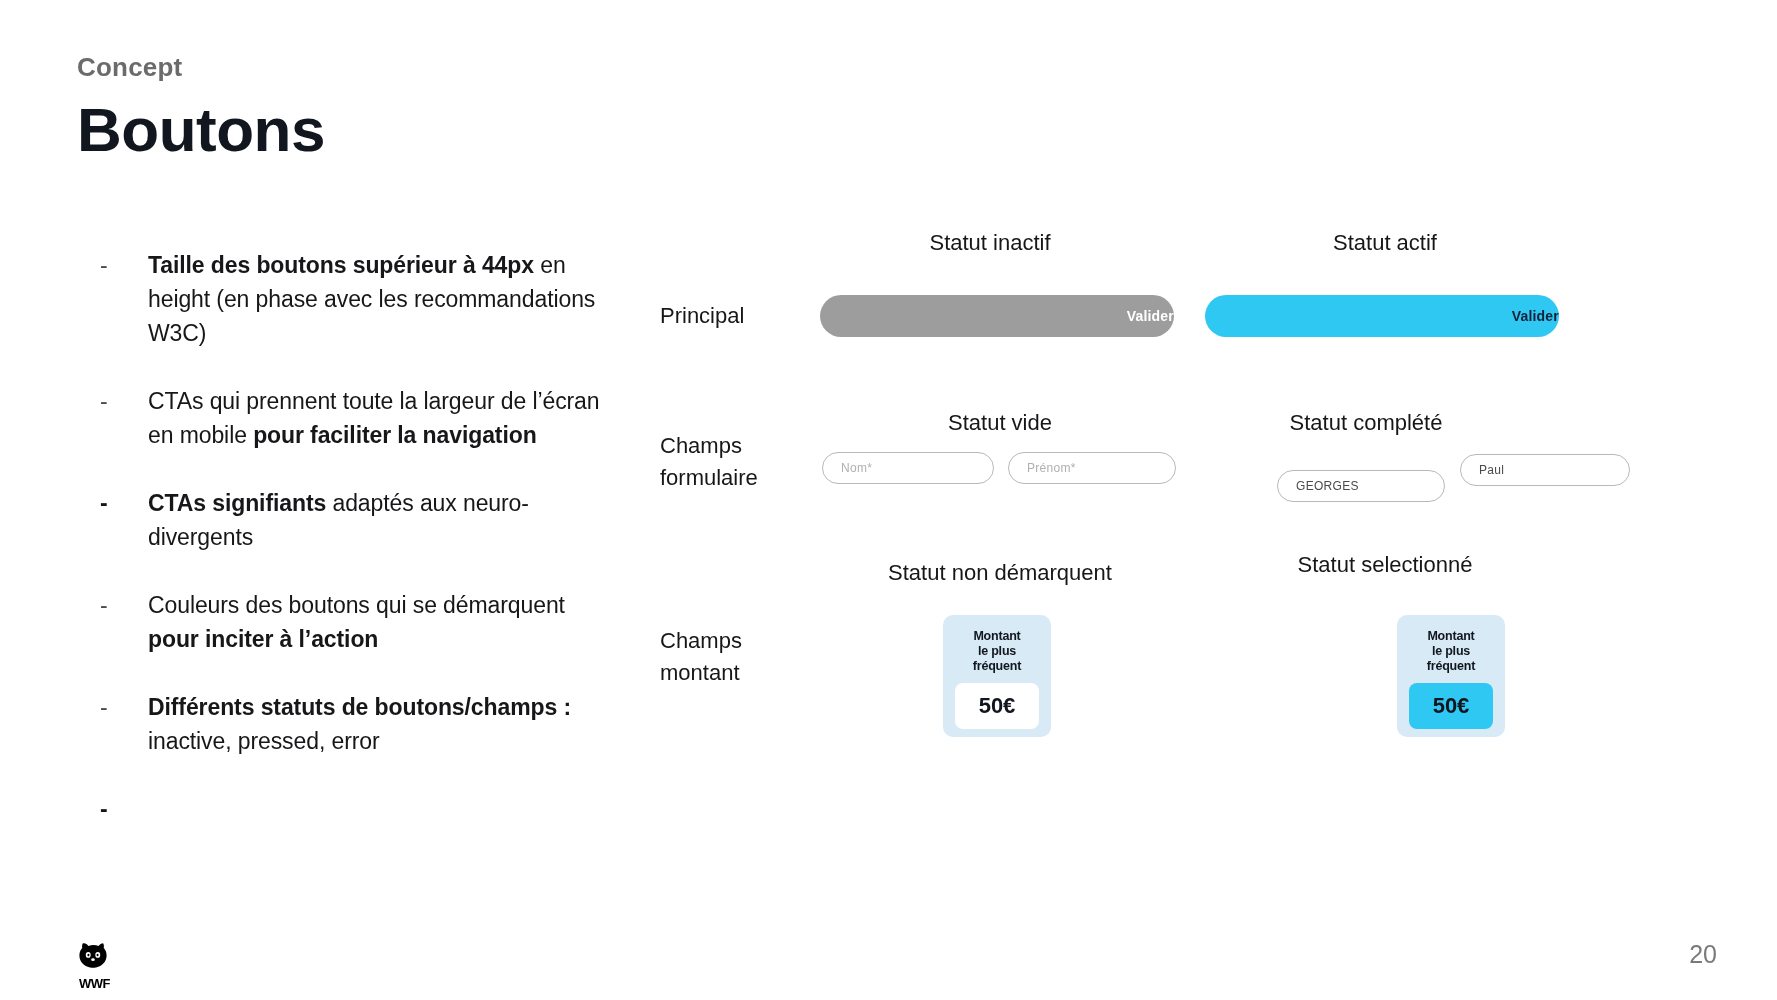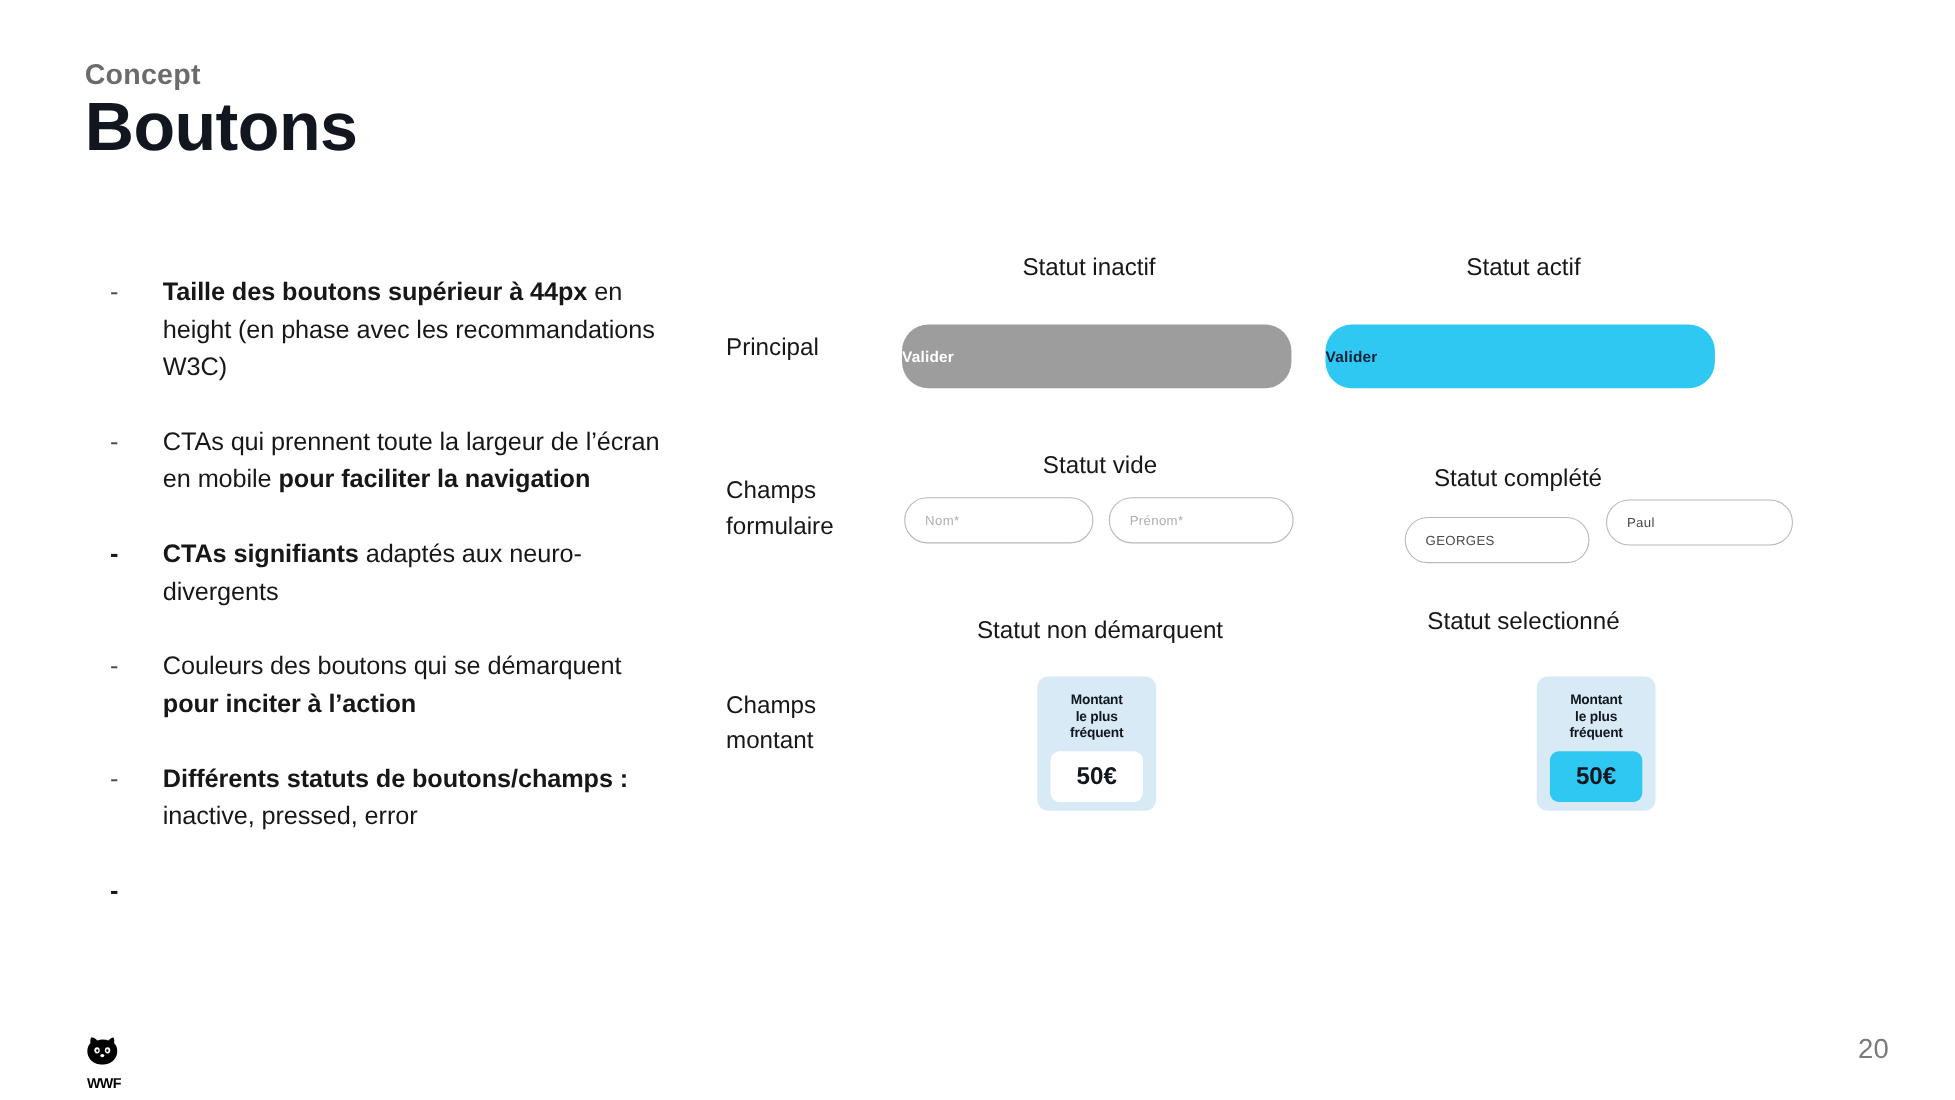--- a/index.html
+++ b/index.html
@@ -28,20 +28,21 @@
     color: #6b6b6b;
     letter-spacing: 0.2px;
   }
 
   .title {
     font-size: 62px;
     font-weight: bold;
     color: #12161f;
     letter-spacing: -0.5px;
     line-height: 1.05;
+    margin-top: 14px;
   }
 
   
   .bullets {
     position: absolute;
     left: 100px;
     top: 248px;
     width: 520px;
   }
 
@@ -87,37 +88,37 @@
     font-size: 22px;
     color: #17171a;
     text-align: center;
     width: 360px;
     white-space: nowrap;
   }
 
   
   .btn {
     position: absolute;
-    height: 58px;
+    height: 42px;
     width: 354px;
     border-radius: 24px;
     display: flex;
     align-items: center;
-    justify-content: flex-start;
+    justify-content: flex-end;
     font-size: 14px;
     font-weight: bold;
     letter-spacing: 0.2px;
   }
   .btn.inactive { background: #9d9d9d; color: #ffffff; }
   .btn.active   { background: #2ec8f3; color: #13203a; }
 
   
   .field {
     position: absolute;
-    height: 42px;
+    height: 32px;
     border-radius: 24px;
     border: 1px solid #b9b9b9;
     background: #ffffff;
     display: flex;
     align-items: center;
     padding-left: 18px;
     font-size: 12px;
     letter-spacing: 0.3px;
   }
   .field.empty { color: #b0b0b0; }
@@ -237,21 +238,21 @@
         <span>Valider</span>
       </div>
 
       <div class="btn active" style="left:565px; top:65px;">
         <span>Valider</span>
       </div>
     </div>
 
     <div class="band">
       <div class="col-head" style="left:180px; top:180px;">Statut vide</div>
-      <div class="col-head" style="left:560px; top:180px;margin-top:12px;">Statut complété</div>
+      <div class="col-head" style="left:546px; top:180px;">Statut complété</div>
 
       <div class="row-label" style="left:20px; top:200px;">
         <div>Champs</div>
         <div>formulaire</div>
       </div>
 
       <div class="field empty" style="left:182px; top:222px; width:172px;">Nom*</div>
       <div class="field empty" style="left:368px; top:222px; width:168px;">Prénom*</div>
 
       <div class="field filled" style="left:637px; top:224px; width:168px;margin-top:16px;">GEORGES</div>

